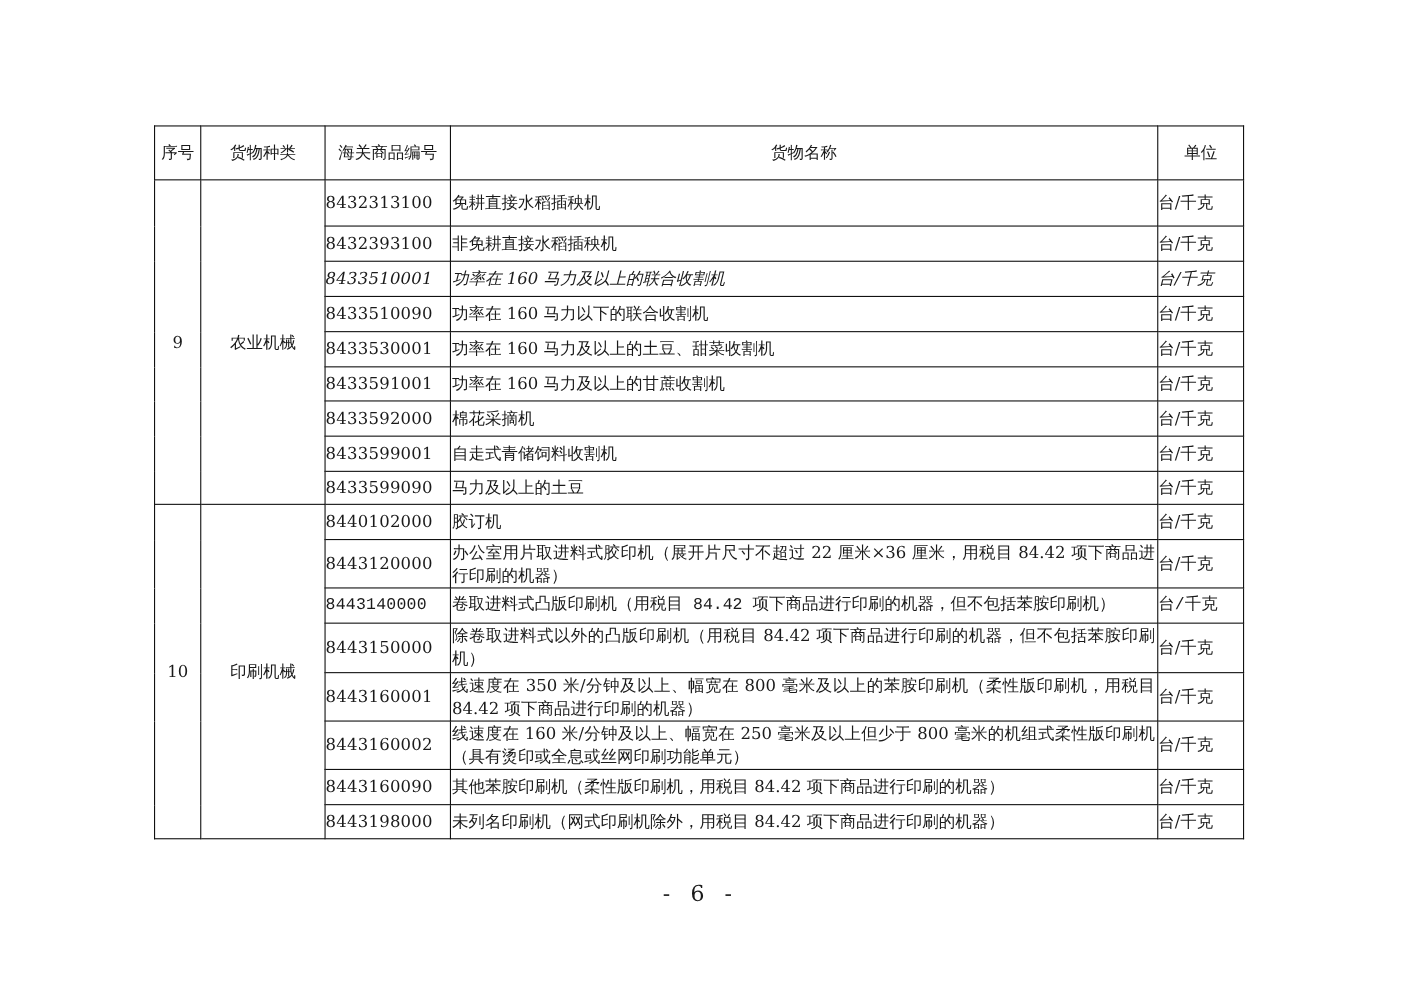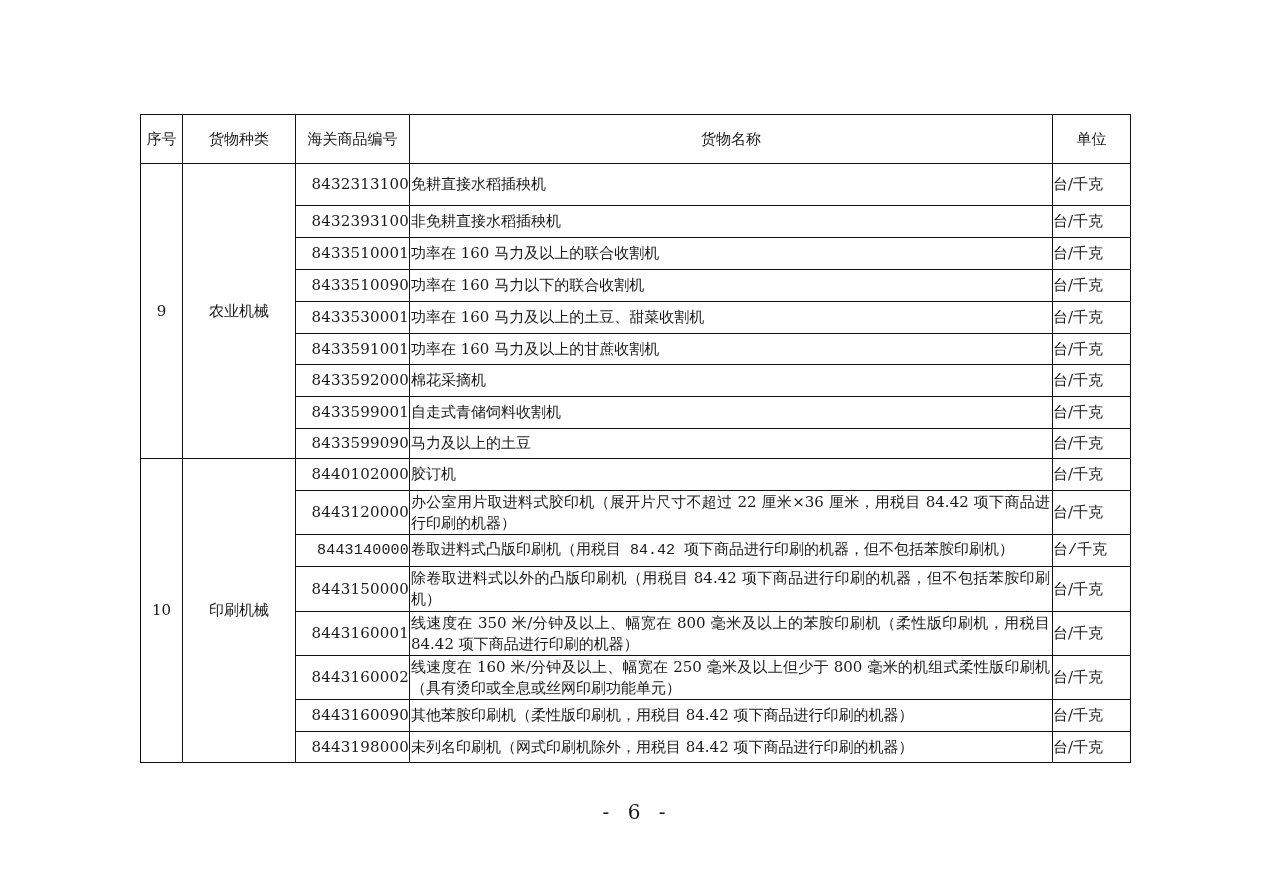--- a/index.html
+++ b/index.html
@@ -46,21 +46,21 @@
     }
     table.goods th {
       height: 48px;
       text-align: center;
       font-size: 15px;
     }
     table.goods td.seq, table.goods td.cat {
       text-align: center;
     }
     table.goods td.code {
-      text-align: right;
+      text-align: left;
       letter-spacing: 0.2px;
     }
     table.goods td.name {
       text-align: left;
       padding-left: 1px;
       padding-right: 2px;
       text-align: justify;
     }
     table.goods td.unit {
     }
@@ -102,21 +102,21 @@
           <td class="cat" rowspan="9">农业机械</td>
           <td class="code">8432313100</td>
           <td class="name">免耕直接水稻插秧机</td>
           <td class="unit">台/千克</td>
         </tr>
         <tr style="height: 32px;">
           <td class="code">8432393100</td>
           <td class="name">非免耕直接水稻插秧机</td>
           <td class="unit">台/千克</td>
         </tr>
-        <tr style="height: 32px;">
+        <tr style="height: 32px; font-style: italic;">
           <td class="code">8433510001</td>
           <td class="name">功率在 160 马力及以上的联合收割机</td>
           <td class="unit">台/千克</td>
         </tr>
         <tr style="height: 32px;">
           <td class="code">8433510090</td>
           <td class="name">功率在 160 马力以下的联合收割机</td>
           <td class="unit">台/千克</td>
         </tr>
         <tr style="height: 32px; padding-left: 44px;">

